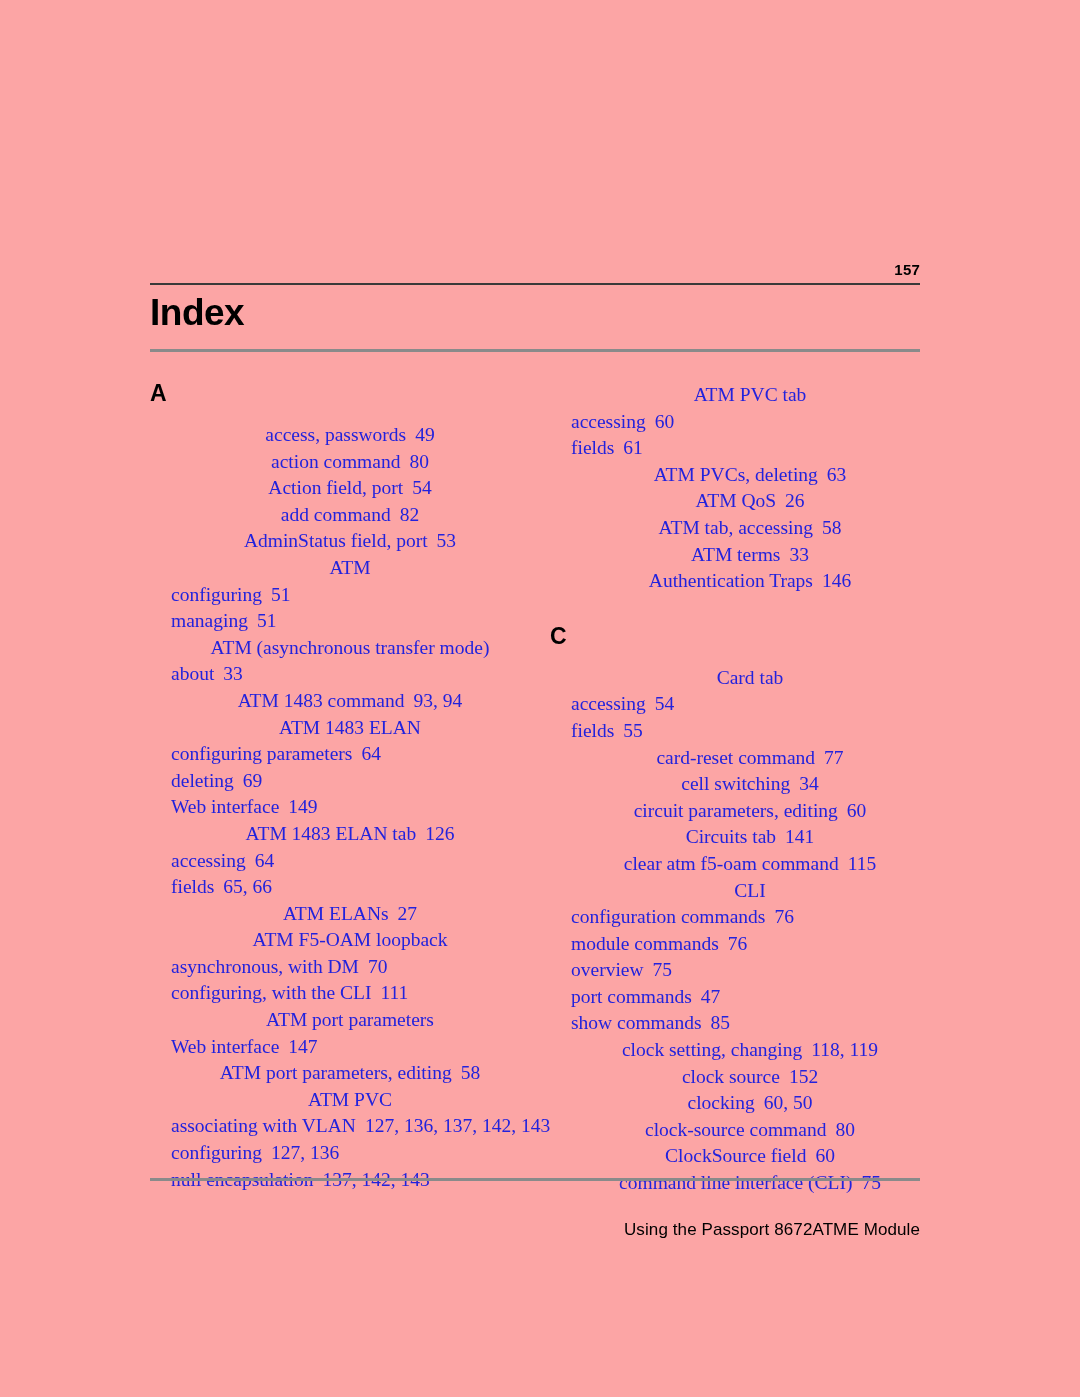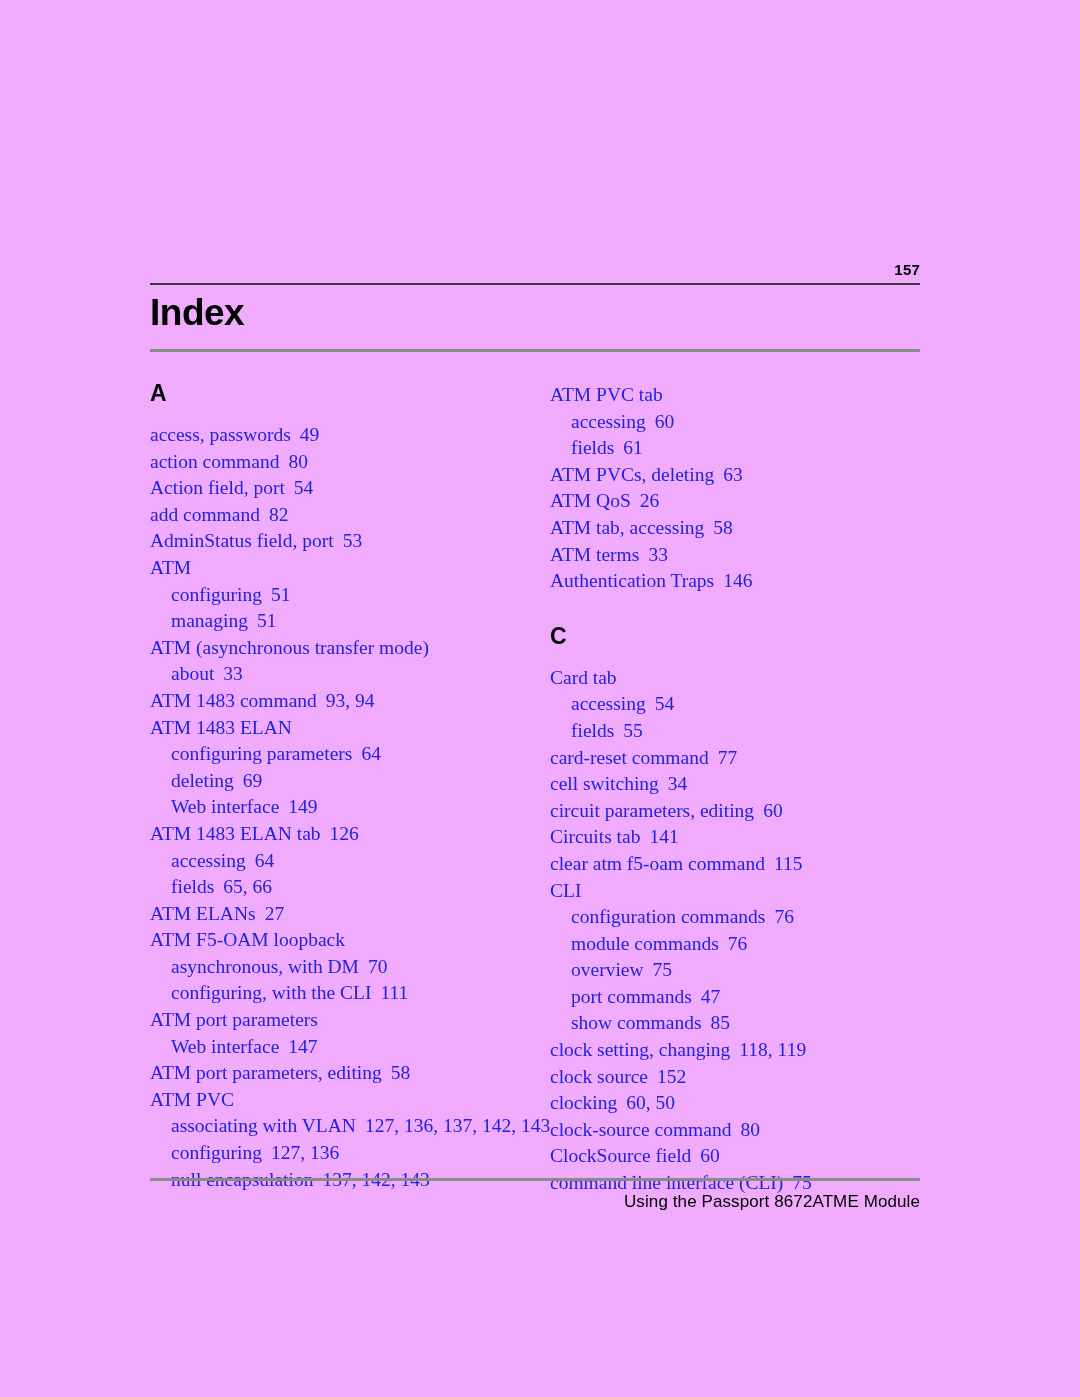--- a/index.html
+++ b/index.html
@@ -13,21 +13,21 @@
     position: relative;
     font-family: "Liberation Serif", "DejaVu Serif", serif;
     overflow: hidden;
   }
 
   .page {
     position: absolute;
     left: 0; top: 0;
     width: 1080px;
     height: 1397px;
-    background: #f0abfc;
+    background: #fca5a5;
   }
 
   
   .header-block {
     position: absolute;
     left: 150px;
     top: 262px;
     width: 770px;
   }
   .page-number {
@@ -89,20 +89,21 @@
   }
 
   .entry {
     color: #2222dd;
     font-size: 19.5px;
     line-height: 26.6px;
     white-space: nowrap;
   }
   .entry.main {
     padding-left: 0px;
+    text-align: center;
   }
   .entry.sub {
     padding-left: 21px;
   }
   .entry .pages {
     padding-left: 9px;
   }
 </style>
 </head>
 <body>
@@ -177,16 +178,16 @@
         <div class="entry main"><span>clock source</span><span class="pages">152</span></div>
         <div class="entry main"><span>clocking</span><span class="pages">60, 50</span></div>
         <div class="entry main"><span>clock-source command</span><span class="pages">80</span></div>
         <div class="entry main"><span>ClockSource field</span><span class="pages">60</span></div>
         <div class="entry main"><span>command line interface (CLI)</span><span class="pages">75</span></div>
       </div>
   </div>
 
   <div class="footer-block" style="position:absolute; left:150px; top:1178px; width:770px;">
     <div class="rule-thick"></div>
-    <div style="font-family:'Liberation Sans','DejaVu Sans',sans-serif; font-size:17px; color:#000; text-align:right; padding-top:11px; letter-spacing:0.1px;">Using the Passport 8672ATME Module</div>
+    <div style="font-family:'Liberation Sans','DejaVu Sans',sans-serif; font-size:17px; color:#000; text-align:right; padding-top:11px; letter-spacing:0.1px;margin-top:28px;">Using the Passport 8672ATME Module</div>
   </div>
 
 </div>
 
 </body></html>

